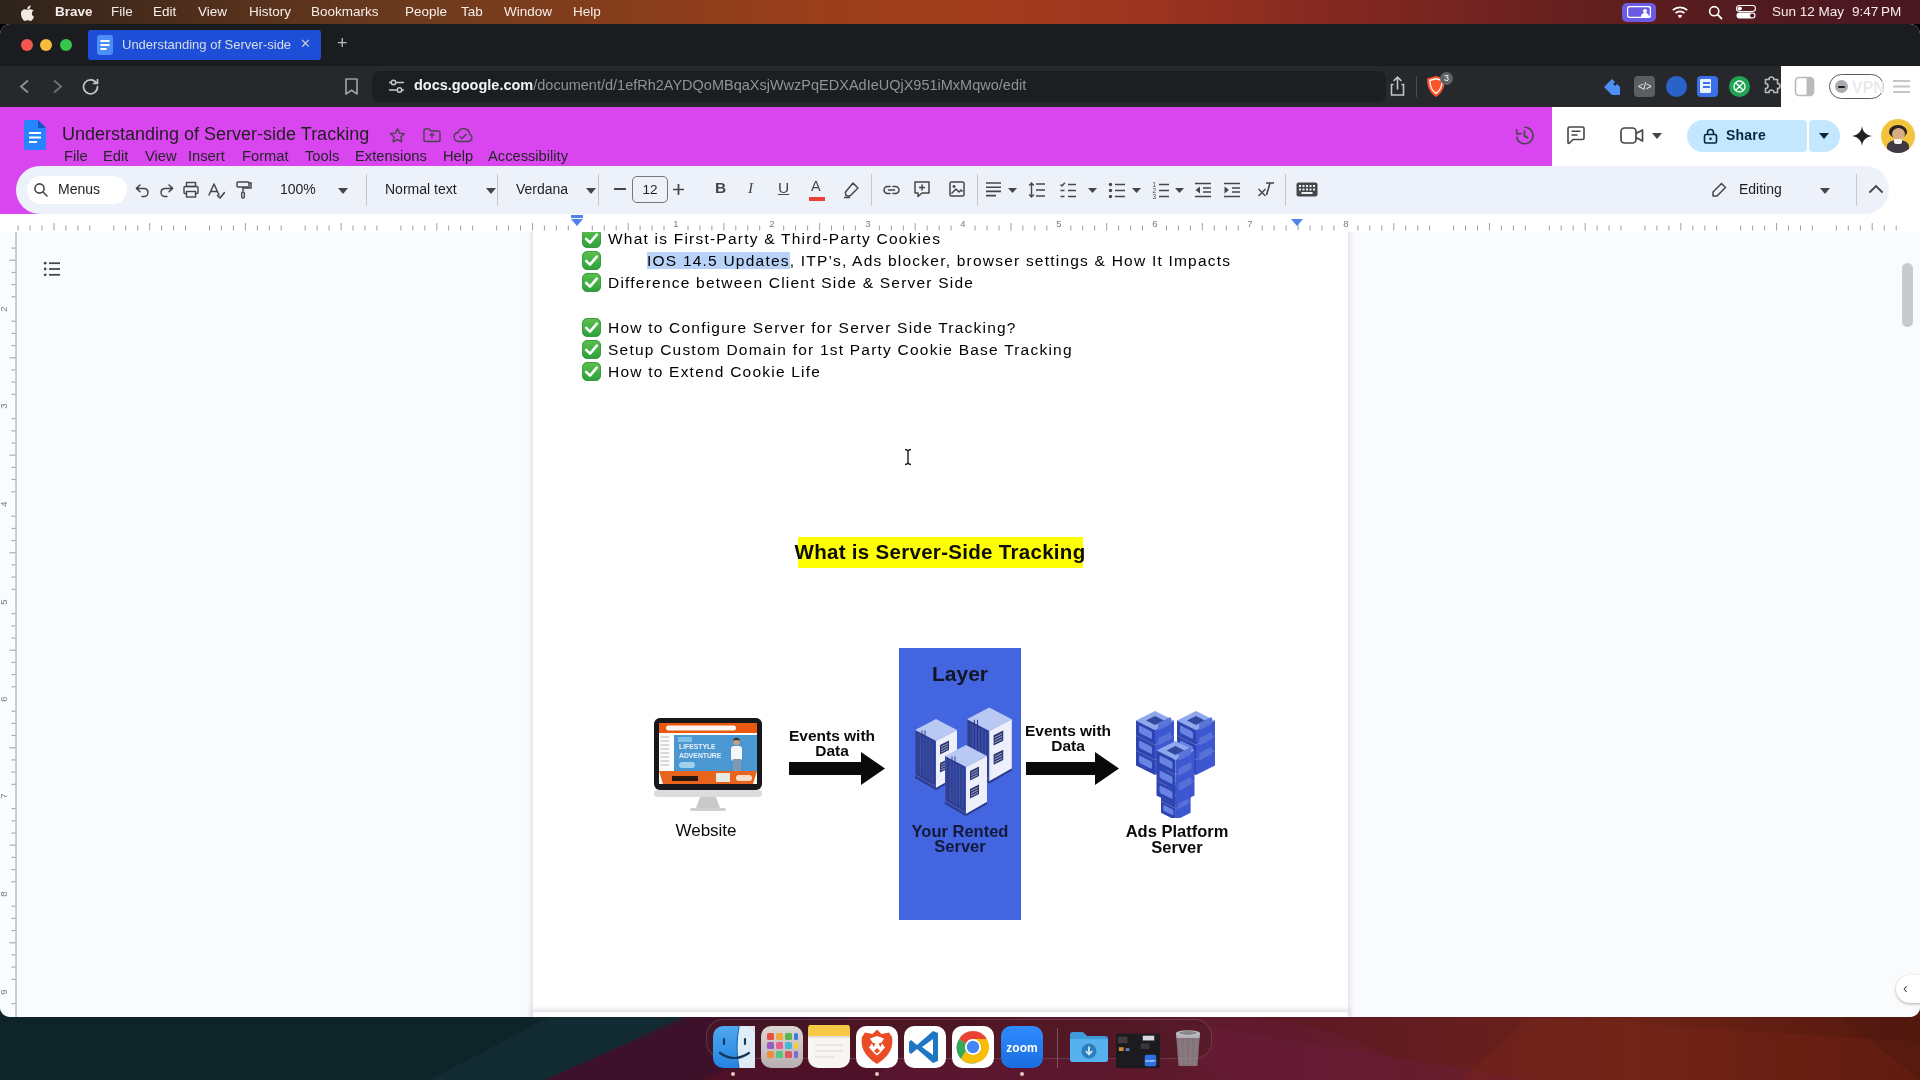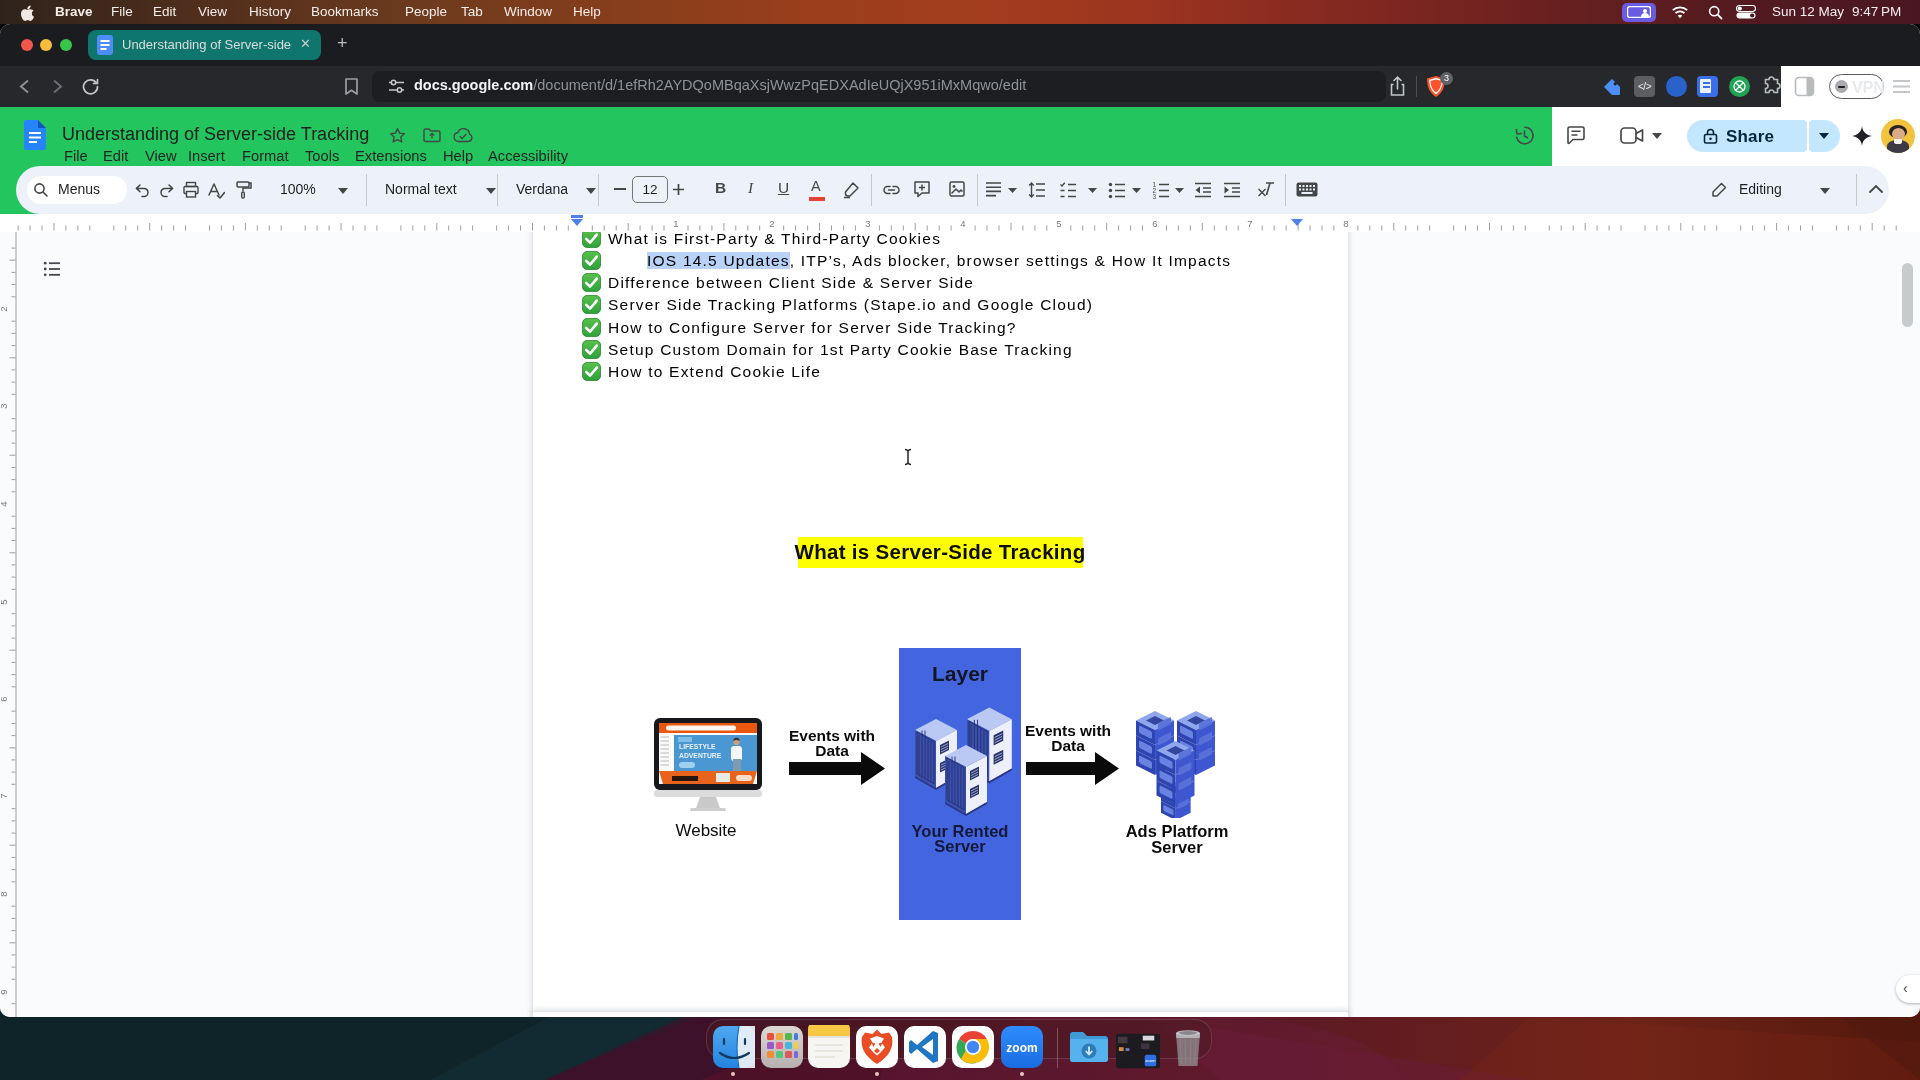--- a/index.html
+++ b/index.html
@@ -20,27 +20,27 @@
 
   
   #window {
     left:0; top:24px; width:1920px; height:993px;
     border-radius:10px; overflow:hidden; background:#fff;
   }
   #tabbar { left:0; top:0; width:1920px; height:42px; background:#1b1c1f; }
   .tl { position:absolute; top:15px; width:12px; height:12px; border-radius:50%; }
   #tab {
     position:absolute; left:88px; top:6px; width:233px; height:30px;
-    background:#0f766e; border-radius:8px;
+    background:#1d4ed8; border-radius:3px;
   }
   #urlbar { left:0; top:42px; width:1781px; height:41px; background:#26282b; }
   #urlfield { position:absolute; left:372px; top:5px; width:1014px; height:31px; background:#1c1e21; border-radius:8px; }
 
   
-  #docshead { left:0; top:83px; width:1552px; height:125px; background:#22c55e; }
+  #docshead { left:0; top:83px; width:1552px; height:125px; background:#d946ef; }
   #docstitle { position:absolute; left:62px; top:17px; font-size:18px; color:#1f1f1f; }
   .docmenu { position:absolute; top:41px; font-size:14.7px; color:#232527; }
 
   
   #toolbar {
     position:absolute; left:16px; top:59px; width:1873px; height:48px;
     background:#edf2fa; border-radius:24px; color:#444746;
   }
 
   
@@ -262,21 +262,21 @@
     <svg style="position:absolute;left:1652px;top:26px;" width="10" height="6" viewBox="0 0 10 6">
         <polygon points="0,0 10,0 5,6" fill="#444746"></polygon>
       </svg>
     <div style="position:absolute;left:1687px;top:13px;width:120px;height:32px;background:#c2e7ff;border-radius:16px 4px 4px 16px;"></div>
     <div style="position:absolute;left:1809px;top:13px;width:31px;height:32px;background:#c2e7ff;border-radius:4px 16px 16px 4px;"></div>
     <svg style="position:absolute;left:1703px;top:21px;" width="15" height="16" viewBox="0 0 15 16">
         <rect x="1.5" y="6.5" width="12" height="8.5" rx="1.5" fill="none" stroke="#072538" stroke-width="1.6"></rect>
         <path d="M4.5 6.5 V4.5 a3 3 0 0 1 6 0 V6.5" fill="none" stroke="#072538" stroke-width="1.6"></path>
         <circle cx="7.5" cy="10.7" r="1.3" fill="#072538"></circle>
       </svg>
-    <div style="position:absolute;left:1726px;top:20px;font-size:17px;font-weight:bold;color:#04263b;letter-spacing:0.2px;">Share</div>
+    <div style="position:absolute;left:1726px;top:20px;font-size:14px;font-weight:bold;color:#04263b;letter-spacing:0.2px;">Share</div>
     <svg style="position:absolute;left:1819px;top:26px;" width="10" height="6" viewBox="0 0 10 6">
         <polygon points="0,0 10,0 5,6" fill="#072538"></polygon>
       </svg>
     <svg style="position:absolute;left:1851px;top:18px;" width="22" height="22" viewBox="0 0 22 22">
         <path d="M11 1 C11.6 6.5 14.5 9.8 21 11 C14.5 12.2 11.6 15.5 11 21 C10.4 15.5 7.5 12.2 1 11 C7.5 9.8 10.4 6.5 11 1 Z" fill="#202124"></path>
       </svg>
     <div style="position:absolute;left:1881px;top:12px;width:34px;height:34px;border-radius:50%;background:#f2c43d;overflow:hidden;">
       <div style="position:absolute;left:8px;top:6px;width:18px;height:13px;border-radius:50% 50% 45% 45%;background:#2a2320;"></div>
       <div style="position:absolute;left:10.5px;top:9px;width:13px;height:12px;border-radius:50%;background:#d9ac85;"></div>
       <div style="position:absolute;left:6px;top:21px;width:22px;height:14px;border-radius:45% 45% 0 0;background:#3d3a45;"></div>
@@ -753,30 +753,20 @@
       <div class="checkrow" style="left:582px;top:273px;"><span class="cbox"><svg width="19" height="19" viewBox="0 0 19 19">
               <defs>
                 <linearGradient id="ckg" x1="0" y1="0" x2="0" y2="1">
                   <stop offset="0" stop-color="#59c14b"></stop>
                   <stop offset="1" stop-color="#2ea03c"></stop>
                 </linearGradient>
               </defs>
               <rect x="0.5" y="0.5" width="18" height="18" rx="4.5" fill="url(#ckg)" stroke="#27892f" stroke-width="0.8"></rect>
               <path d="M4.2 9.8 L8 13.6 L14.8 5.6" fill="none" stroke="#fff" stroke-width="2.6" stroke-linecap="round" stroke-linejoin="round"></path>
             </svg></span>Difference between Client Side &amp; Server Side</div>
-      <div class="checkrow" style="left:582px;top:295px;"><span class="cbox"><svg width="19" height="19" viewBox="0 0 19 19">
-              <defs>
-                <linearGradient id="ckg" x1="0" y1="0" x2="0" y2="1">
-                  <stop offset="0" stop-color="#59c14b"></stop>
-                  <stop offset="1" stop-color="#2ea03c"></stop>
-                </linearGradient>
-              </defs>
-              <rect x="0.5" y="0.5" width="18" height="18" rx="4.5" fill="url(#ckg)" stroke="#27892f" stroke-width="0.8"></rect>
-              <path d="M4.2 9.8 L8 13.6 L14.8 5.6" fill="none" stroke="#fff" stroke-width="2.6" stroke-linecap="round" stroke-linejoin="round"></path>
-            </svg></span>Server Side Tracking Platforms (Stape.io and Google Cloud)</div>
       <div class="checkrow" style="left:582px;top:318px;"><span class="cbox"><svg width="19" height="19" viewBox="0 0 19 19">
               <defs>
                 <linearGradient id="ckg" x1="0" y1="0" x2="0" y2="1">
                   <stop offset="0" stop-color="#59c14b"></stop>
                   <stop offset="1" stop-color="#2ea03c"></stop>
                 </linearGradient>
               </defs>
               <rect x="0.5" y="0.5" width="18" height="18" rx="4.5" fill="url(#ckg)" stroke="#27892f" stroke-width="0.8"></rect>
               <path d="M4.2 9.8 L8 13.6 L14.8 5.6" fill="none" stroke="#fff" stroke-width="2.6" stroke-linecap="round" stroke-linejoin="round"></path>
             </svg></span>How to Configure Server for Server Side Tracking?</div>

